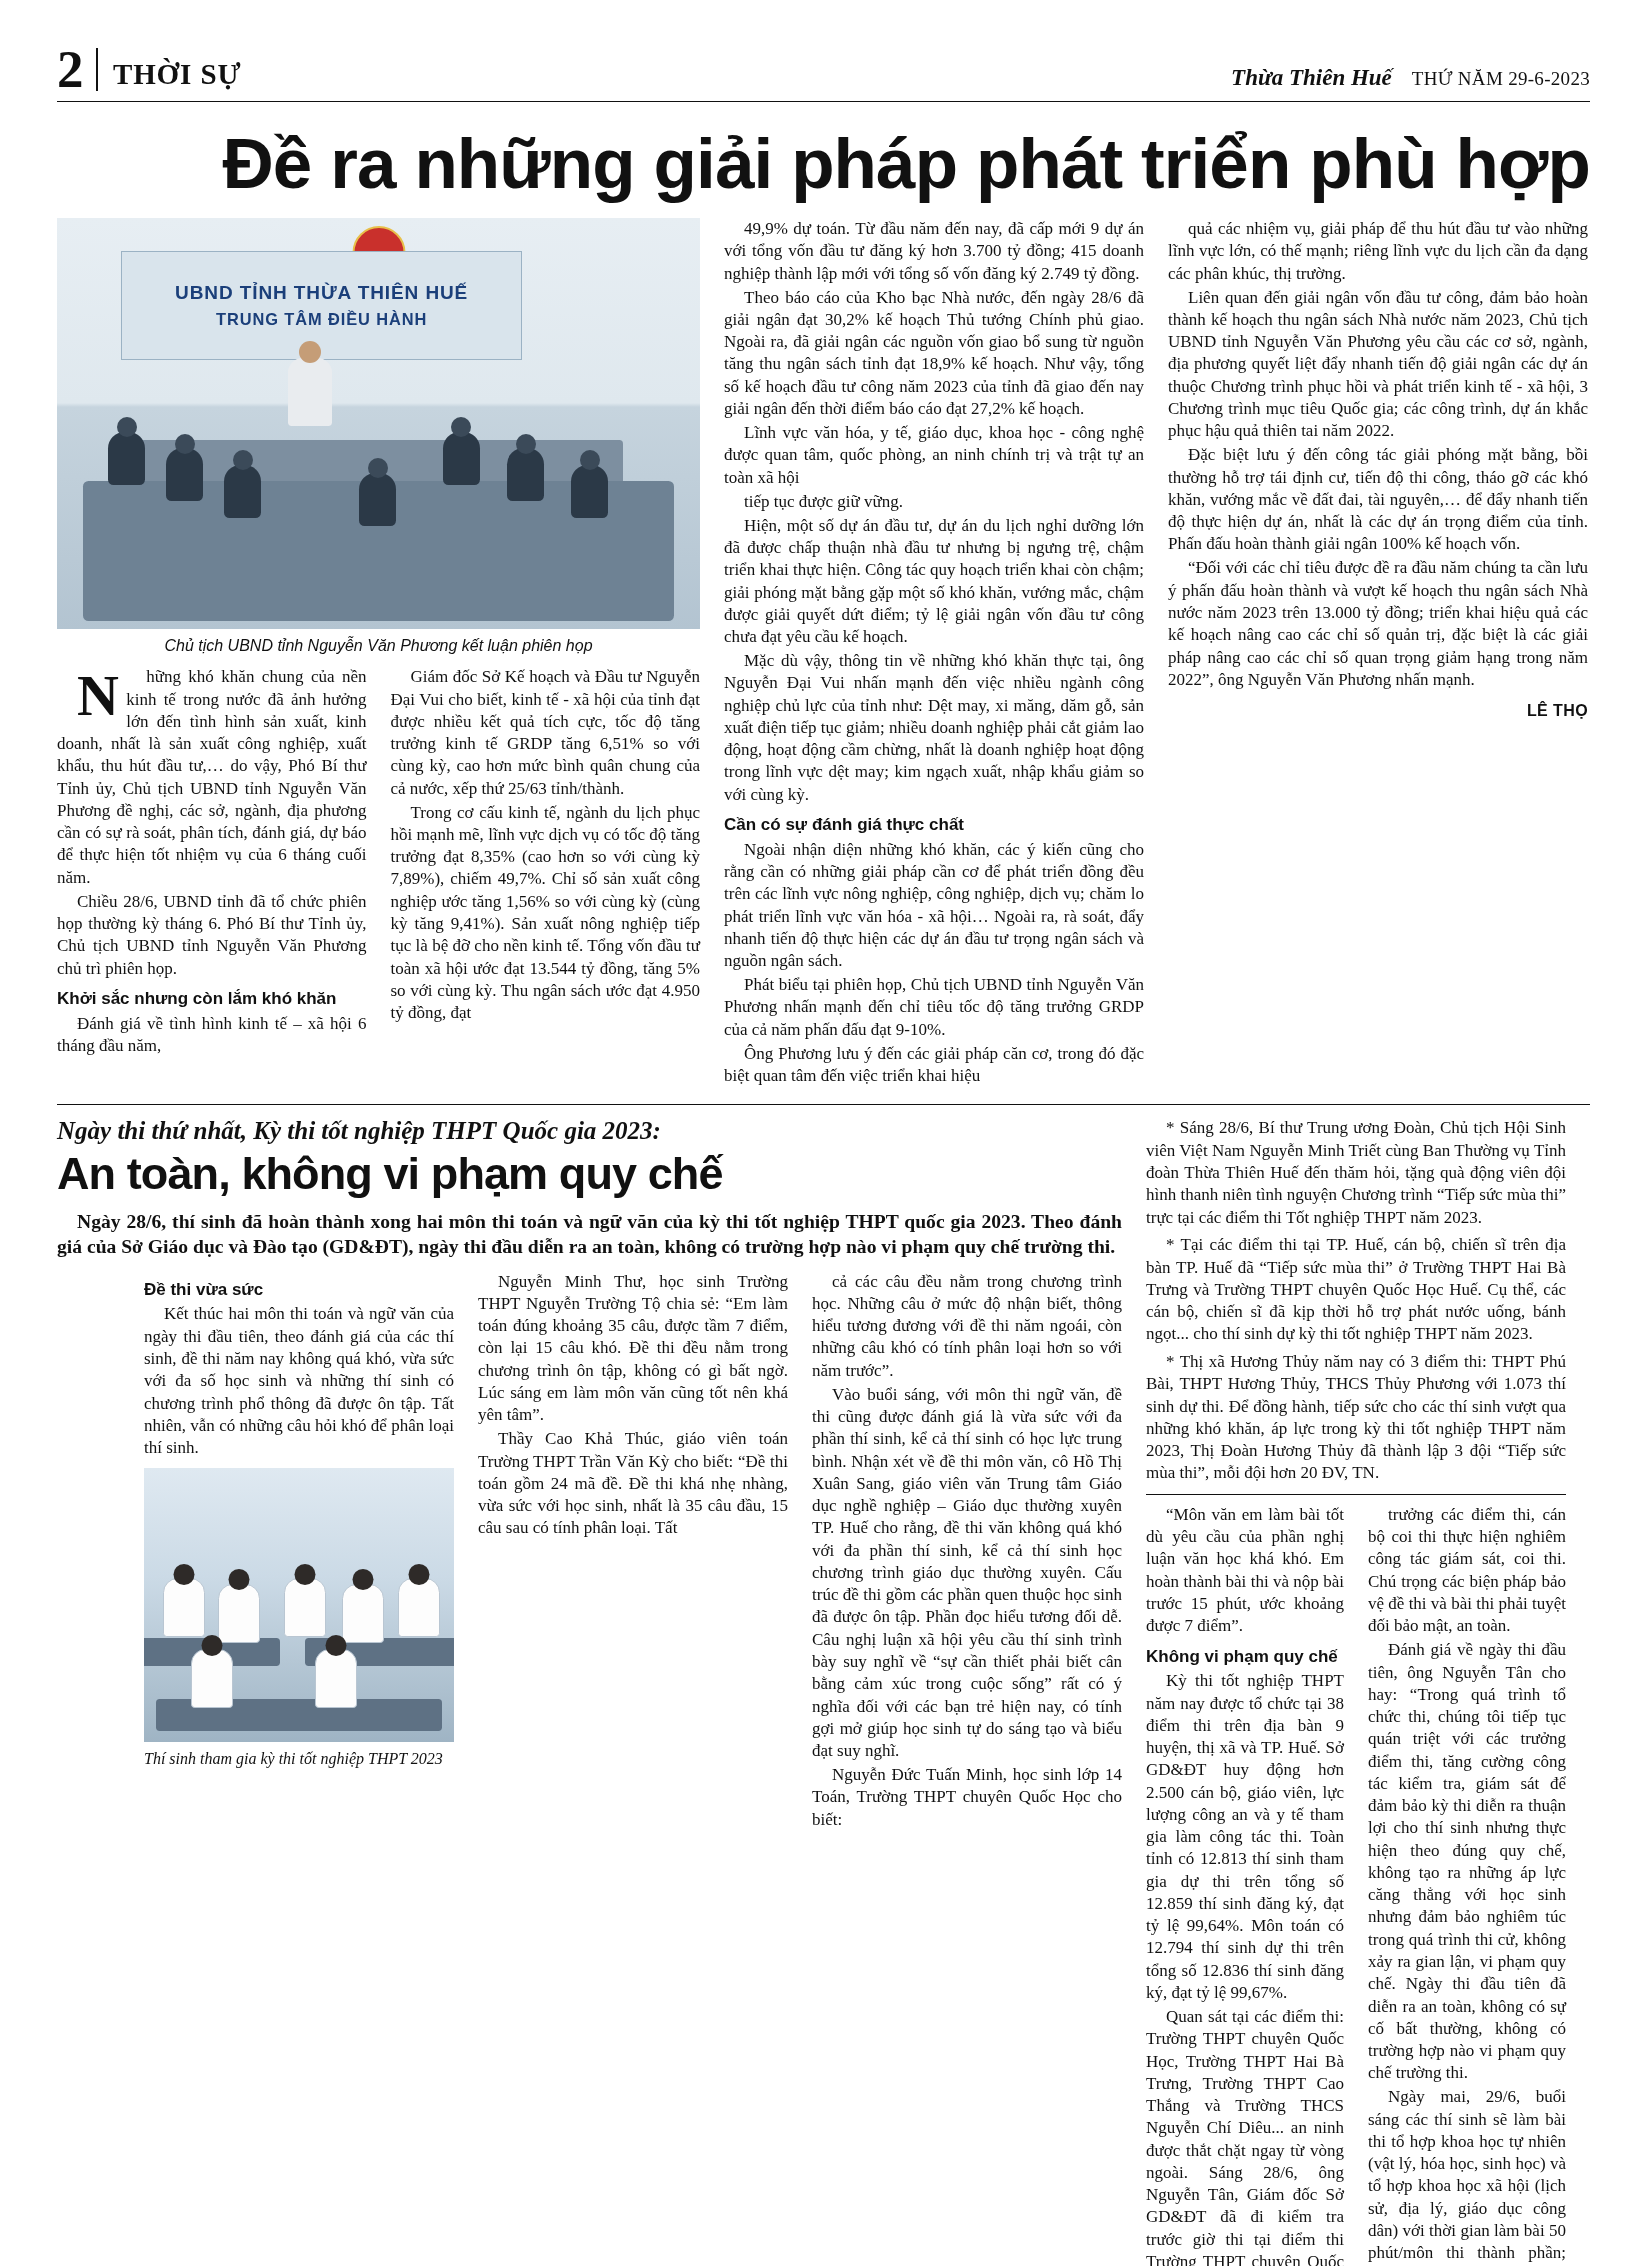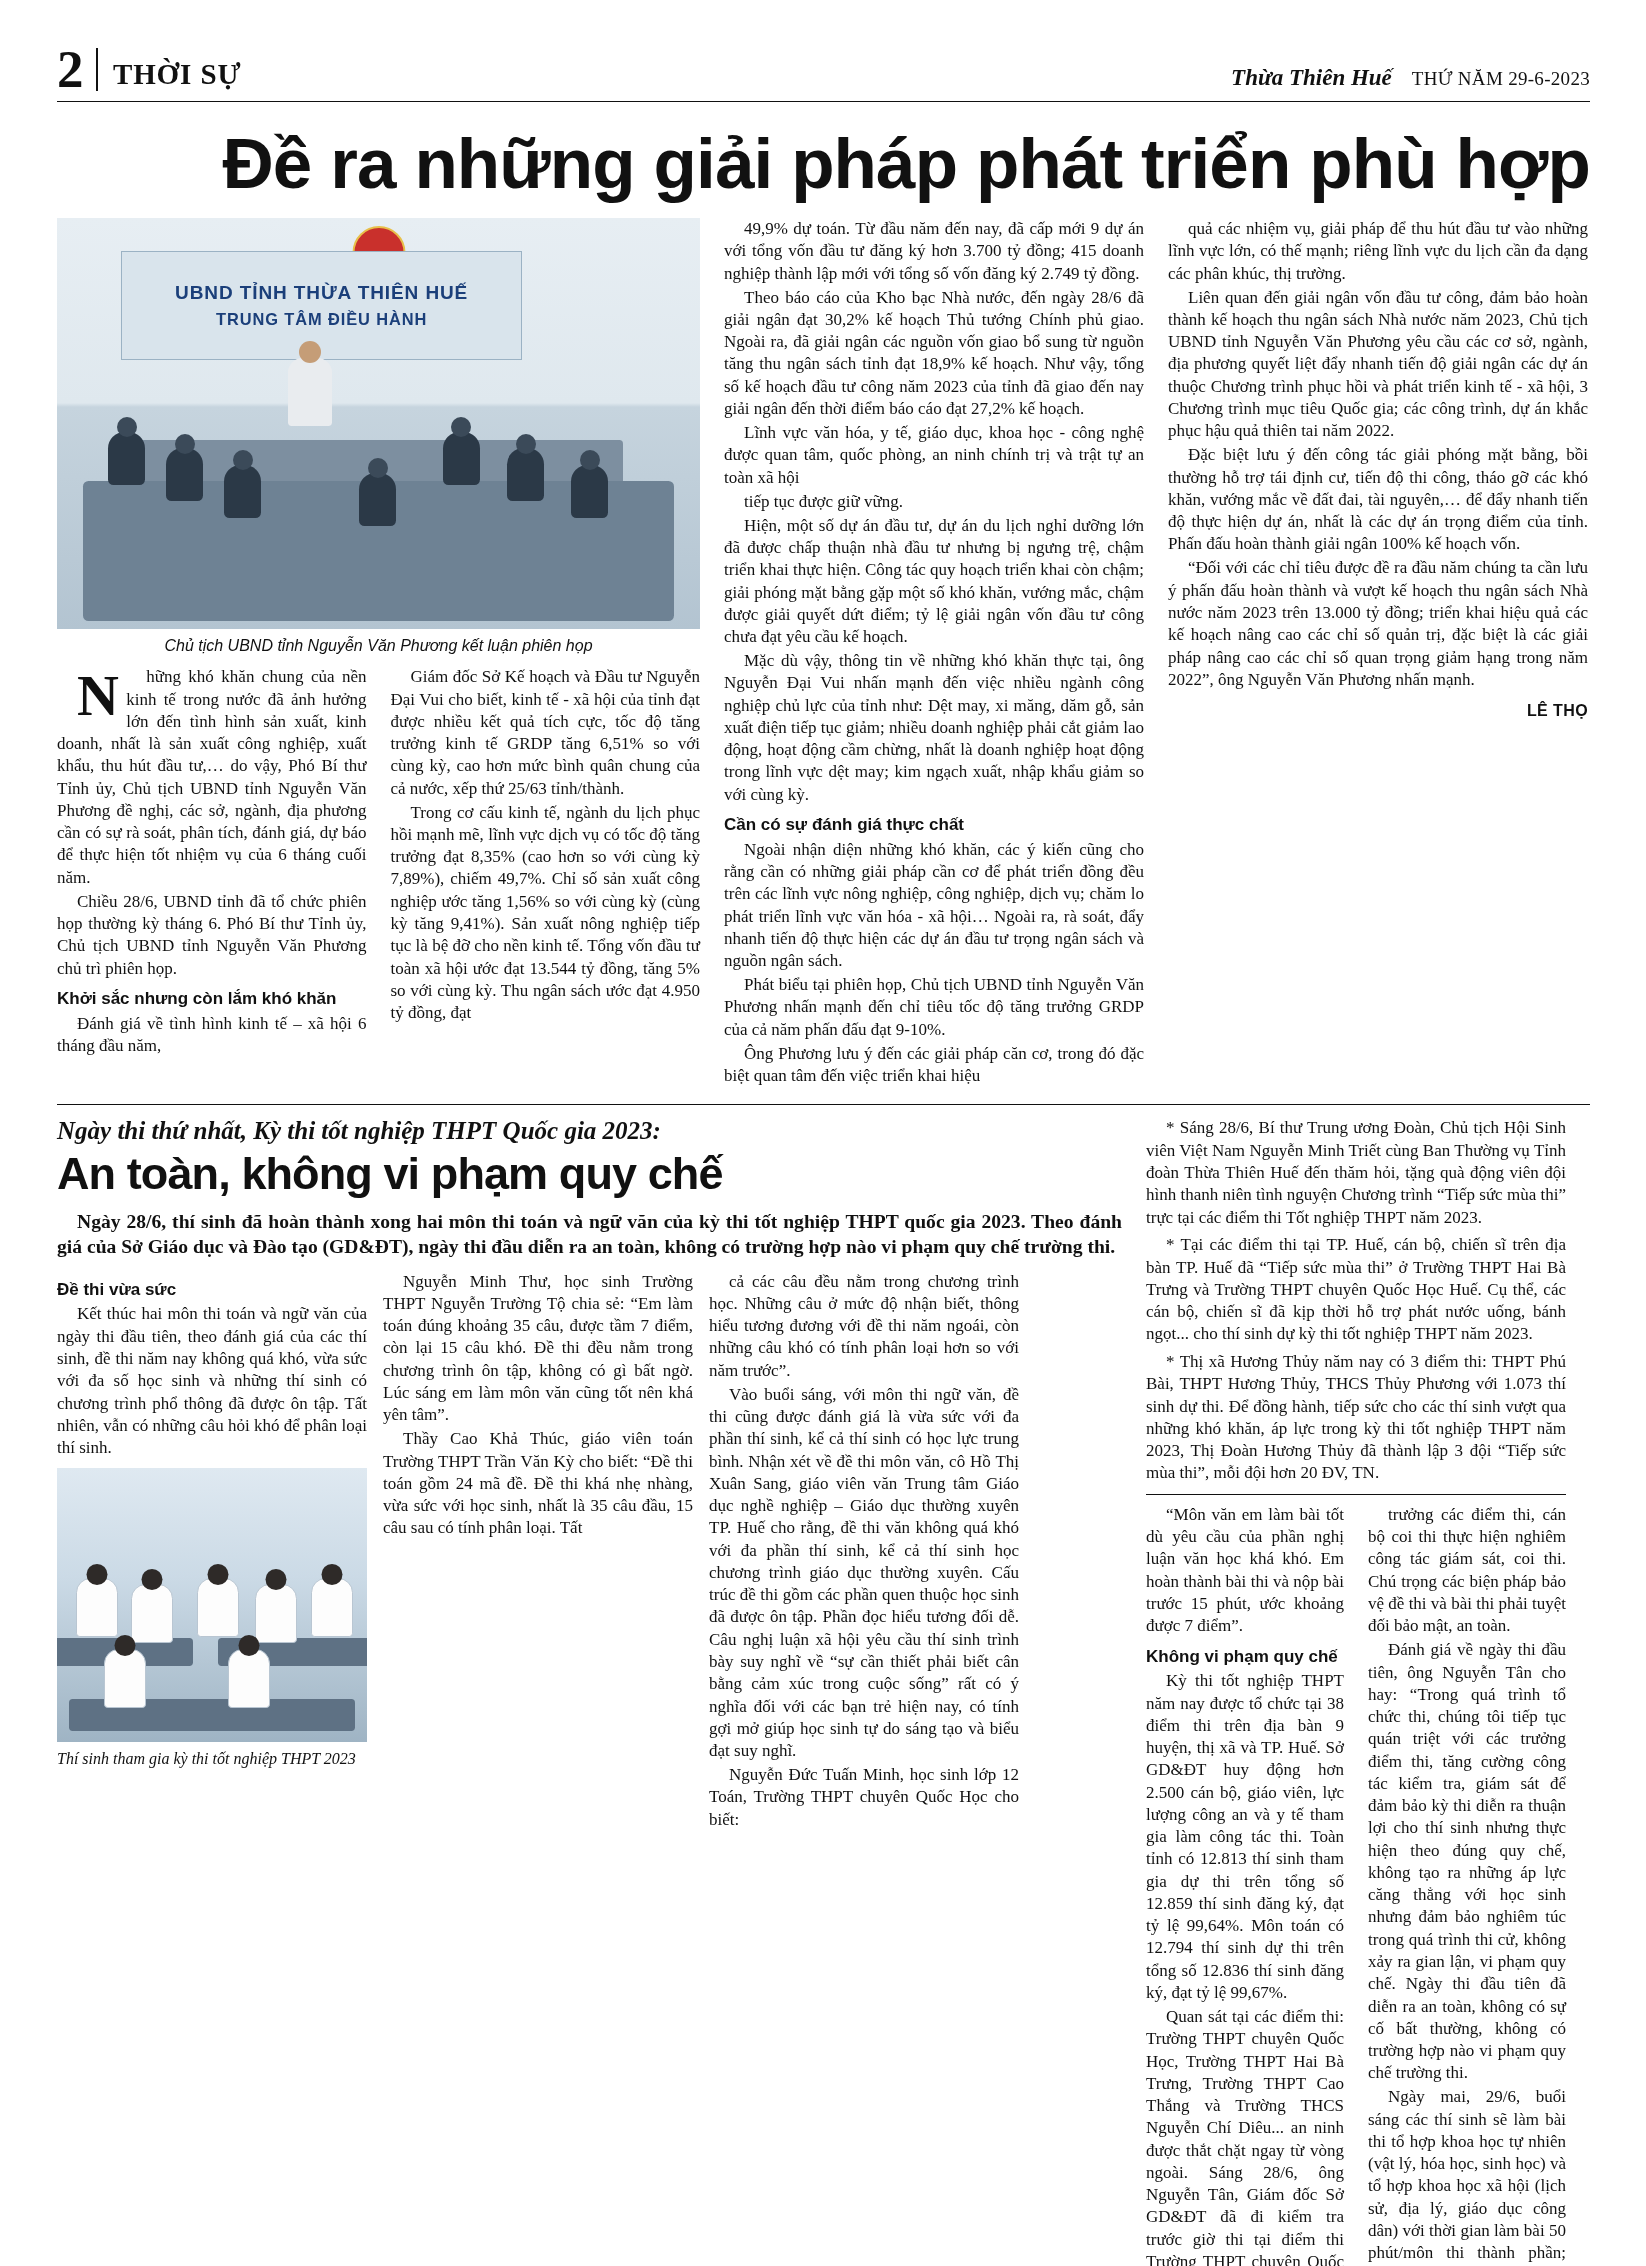--- a/index.html
+++ b/index.html
@@ -284,22 +284,23 @@
     text-align: justify;
     margin: 0 0 5.5px 0;
     text-indent: 20px;
   }
   .hr-thin {
     border-bottom: 0.9px solid #111;
     margin: 9.1px 0 9.1px 0;
   }
   .a2-body {
     display: flex;
-    gap: 16px;
+    gap: 24px;
     margin-top: 11px;
+    justify-content: flex-end;
   }
   .a2-col { width: 310px; }
 
   .photo2 {
     width: 100%;
     height: 274px;
     position: relative;
     overflow: hidden;
     background: linear-gradient(#cfe0ee, #9db6c9);
     margin-top: 9.1px;
@@ -447,21 +448,21 @@
         </div>
 
         <div class="a2-col">
           <p class="body">Nguyễn Minh Thư, học sinh Trường THPT Nguyễn Trường Tộ chia sẻ: “Em làm toán đúng khoảng 35 câu, được tầm 7 điểm, còn lại 15 câu khó. Đề thi đều nằm trong chương trình ôn tập, không có gì bất ngờ. Lúc sáng em làm môn văn cũng tốt nên khá yên tâm”.</p>
           <p class="body">Thầy Cao Khả Thúc, giáo viên toán Trường THPT Trần Văn Kỳ cho biết: “Đề thi toán gồm 24 mã đề. Đề thi khá nhẹ nhàng, vừa sức với học sinh, nhất là 35 câu đầu, 15 câu sau có tính phân loại. Tất</p>
         </div>
 
         <div class="a2-col">
           <p class="body">cả các câu đều nằm trong chương trình học. Những câu ở mức độ nhận biết, thông hiểu tương đương với đề thi năm ngoái, còn những câu khó có tính phân loại hơn so với năm trước”.</p>
           <p class="body">Vào buổi sáng, với môn thi ngữ văn, đề thi cũng được đánh giá là vừa sức với đa phần thí sinh, kể cả thí sinh có học lực trung bình. Nhận xét về đề thi môn văn, cô Hồ Thị Xuân Sang, giáo viên văn Trung tâm Giáo dục nghề nghiệp – Giáo dục thường xuyên TP. Huế cho rằng, đề thi văn không quá khó với đa phần thí sinh, kể cả thí sinh học chương trình giáo dục thường xuyên. Cấu trúc đề thi gồm các phần quen thuộc học sinh đã được ôn tập. Phần đọc hiểu tương đối dễ. Câu nghị luận xã hội yêu cầu thí sinh trình bày suy nghĩ về “sự cần thiết phải biết cân bằng cảm xúc trong cuộc sống” rất có ý nghĩa đối với các bạn trẻ hiện nay, có tính gợi mở giúp học sinh tự do sáng tạo và biểu đạt suy nghĩ.</p>
-          <p class="body">Nguyễn Đức Tuấn Minh, học sinh lớp 12 Toán, Trường THPT chuyên Quốc Học cho biết:</p>
+          <p class="body">Nguyễn Đức Tuấn Minh, học sinh lớp 14 Toán, Trường THPT chuyên Quốc Học cho biết:</p>
         </div>
       </div>
     </div>
 
     <div class="a2-right">
       <div class="star-list">
         <p>* Sáng 28/6, Bí thư Trung ương Đoàn, Chủ tịch Hội Sinh viên Việt Nam Nguyễn Minh Triết cùng Ban Thường vụ Tỉnh đoàn Thừa Thiên Huế đến thăm hỏi, tặng quà động viên đội hình thanh niên tình nguyện Chương trình “Tiếp sức mùa thi” trực tại các điểm thi Tốt nghiệp THPT năm 2023.</p>
         <p>* Tại các điểm thi tại TP. Huế, cán bộ, chiến sĩ trên địa bàn TP. Huế đã “Tiếp sức mùa thi” ở Trường THPT Hai Bà Trưng và Trường THPT chuyên Quốc Học Huế. Cụ thể, các cán bộ, chiến sĩ đã kịp thời hỗ trợ phát nước uống, bánh ngọt... cho thí sinh dự kỳ thi tốt nghiệp THPT năm 2023.</p>
         <p>* Thị xã Hương Thủy năm nay có 3 điểm thi: THPT Phú Bài, THPT Hương Thủy, THCS Thủy Phương với 1.073 thí sinh dự thi. Để đồng hành, tiếp sức cho các thí sinh vượt qua những khó khăn, áp lực trong kỳ thi tốt nghiệp THPT năm 2023, Thị Đoàn Hương Thủy đã thành lập 3 đội “Tiếp sức mùa thi”, mỗi đội hơn 20 ĐV, TN.</p>
       </div>

